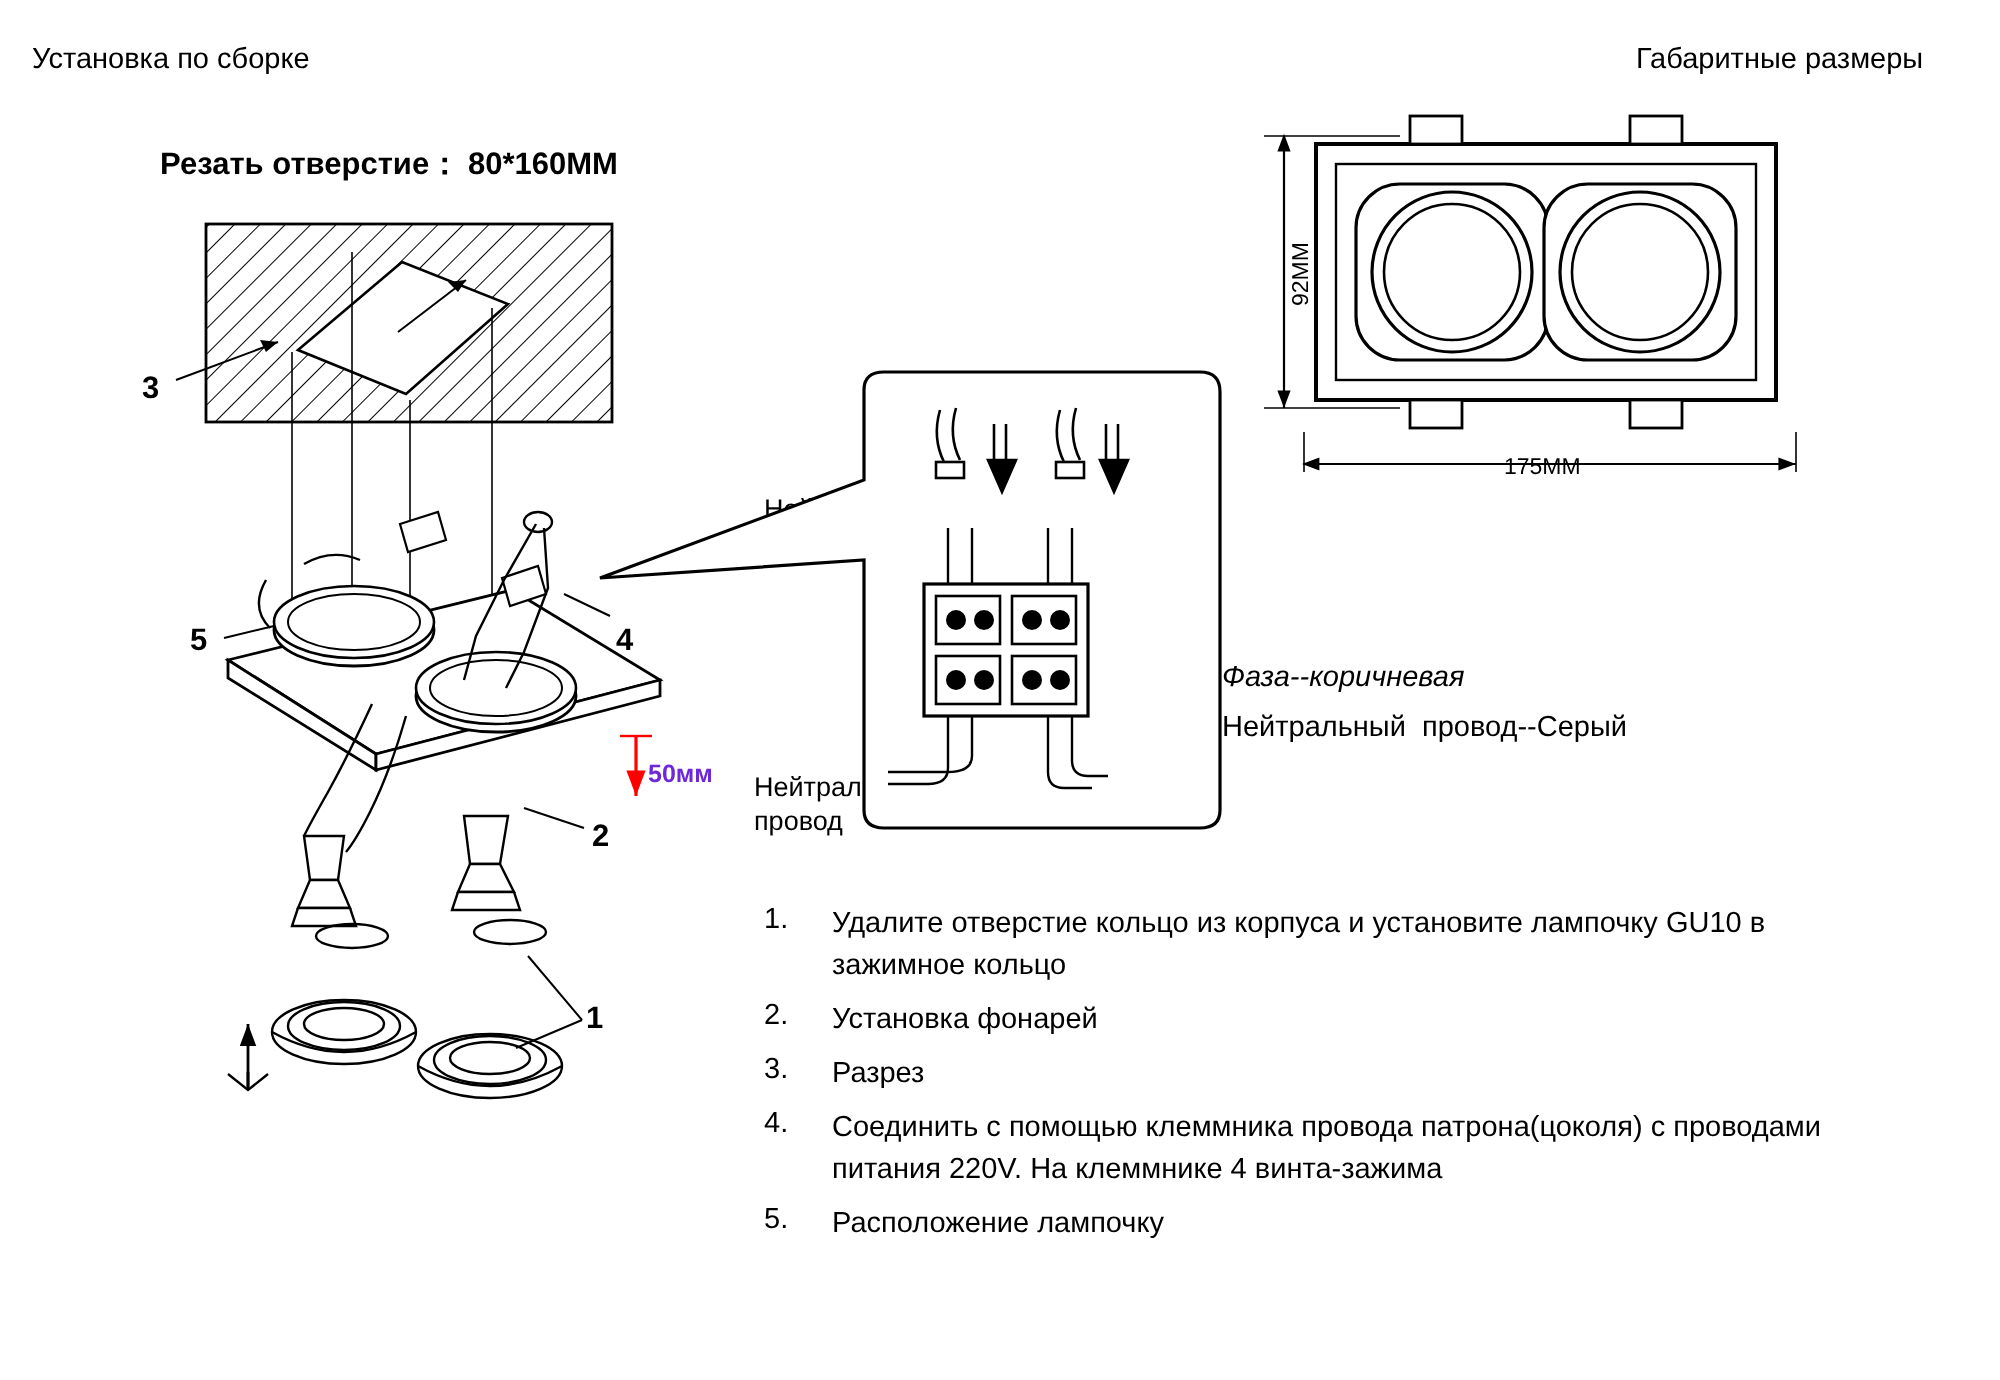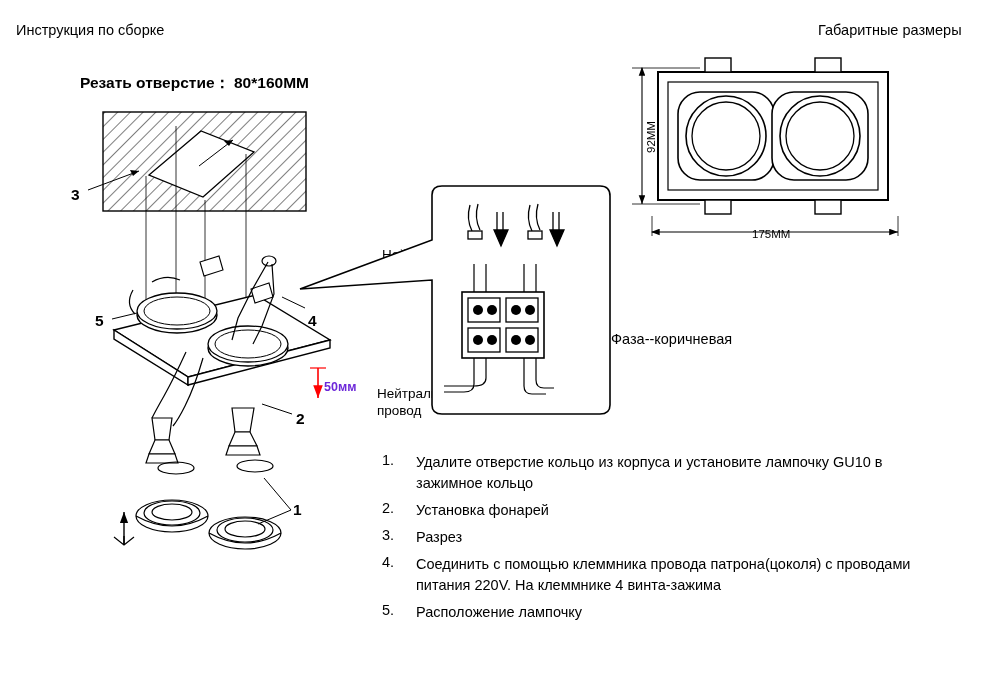--- a/index.html
+++ b/index.html
@@ -65,42 +65,43 @@
     transform: rotate(-90deg);
     transform-origin: left top;
     white-space: nowrap;
   }
 </style>
 </head>
 <body>
 
 <div id="sheet">
 
-  <div class="txt t14" style="left:16px; top:21px;">Инструкция по сборке</div>
+  <div class="txt t14" style="left:16px; top:21px;">Установка по сборке</div>
 
   <div class="txt t14" style="left:818px; top:21px;text-align:right;">Габаритные размеры</div>
 
   <div class="txt t15 bold" style="left:80px; top:73px;text-align:right;">Резать отверстие：</div>
   <div class="txt t15 bold" style="left:234px; top:73px;">80*160MM</div>
 
   <div class="txt t15 bold" style="left:71px; top:185px;">3</div>
   <div class="txt t15 bold" style="left:95px; top:311px;">5</div>
   <div class="txt t15 bold" style="left:308px; top:311px;">4</div>
   <div class="txt t15 bold" style="left:296px; top:409px;">2</div>
   <div class="txt t15 bold" style="left:293px; top:500px;">1</div>
   <div class="txt t12 bold" style="left:324px; top:380px; color:#6d28d9;">50мм</div>
 
   <div class="txt t13" style="left:382px; top:247px;">Нейтральный
 провод</div>
   <div class="txt t13" style="left:546px; top:263px;">Фаза</div>
   <div class="txt t13" style="left:377px; top:386px;">Нейтральный
 провод</div>
   <div class="txt t13" style="left:546px; top:394px;">Фаза</div>
 
-  <div class="txt t14" style="left:611px; top:330px;">Фаза--коричневая</div>
+  <div class="txt t14" style="left:611px; top:330px;font-style:italic;">Фаза--коричневая</div>
+  <div class="txt t14" style="left:611px; top:355px;">Нейтральный  провод--Серый</div>
 
   <div class="vert-label" style="left:645px; top:153px;">92MM</div>
   <div class="txt t11" style="left:752px; top:227px;text-align:right;">175MM</div>
 
   <div class="steps">
     <div class="step-row">
       <div class="step-num">1.</div>
       <div class="step-txt">Удалите отверстие кольцо из корпуса и установите лампочку GU10 в зажимное кольцо</div>
     </div>
     <div class="step-row">

